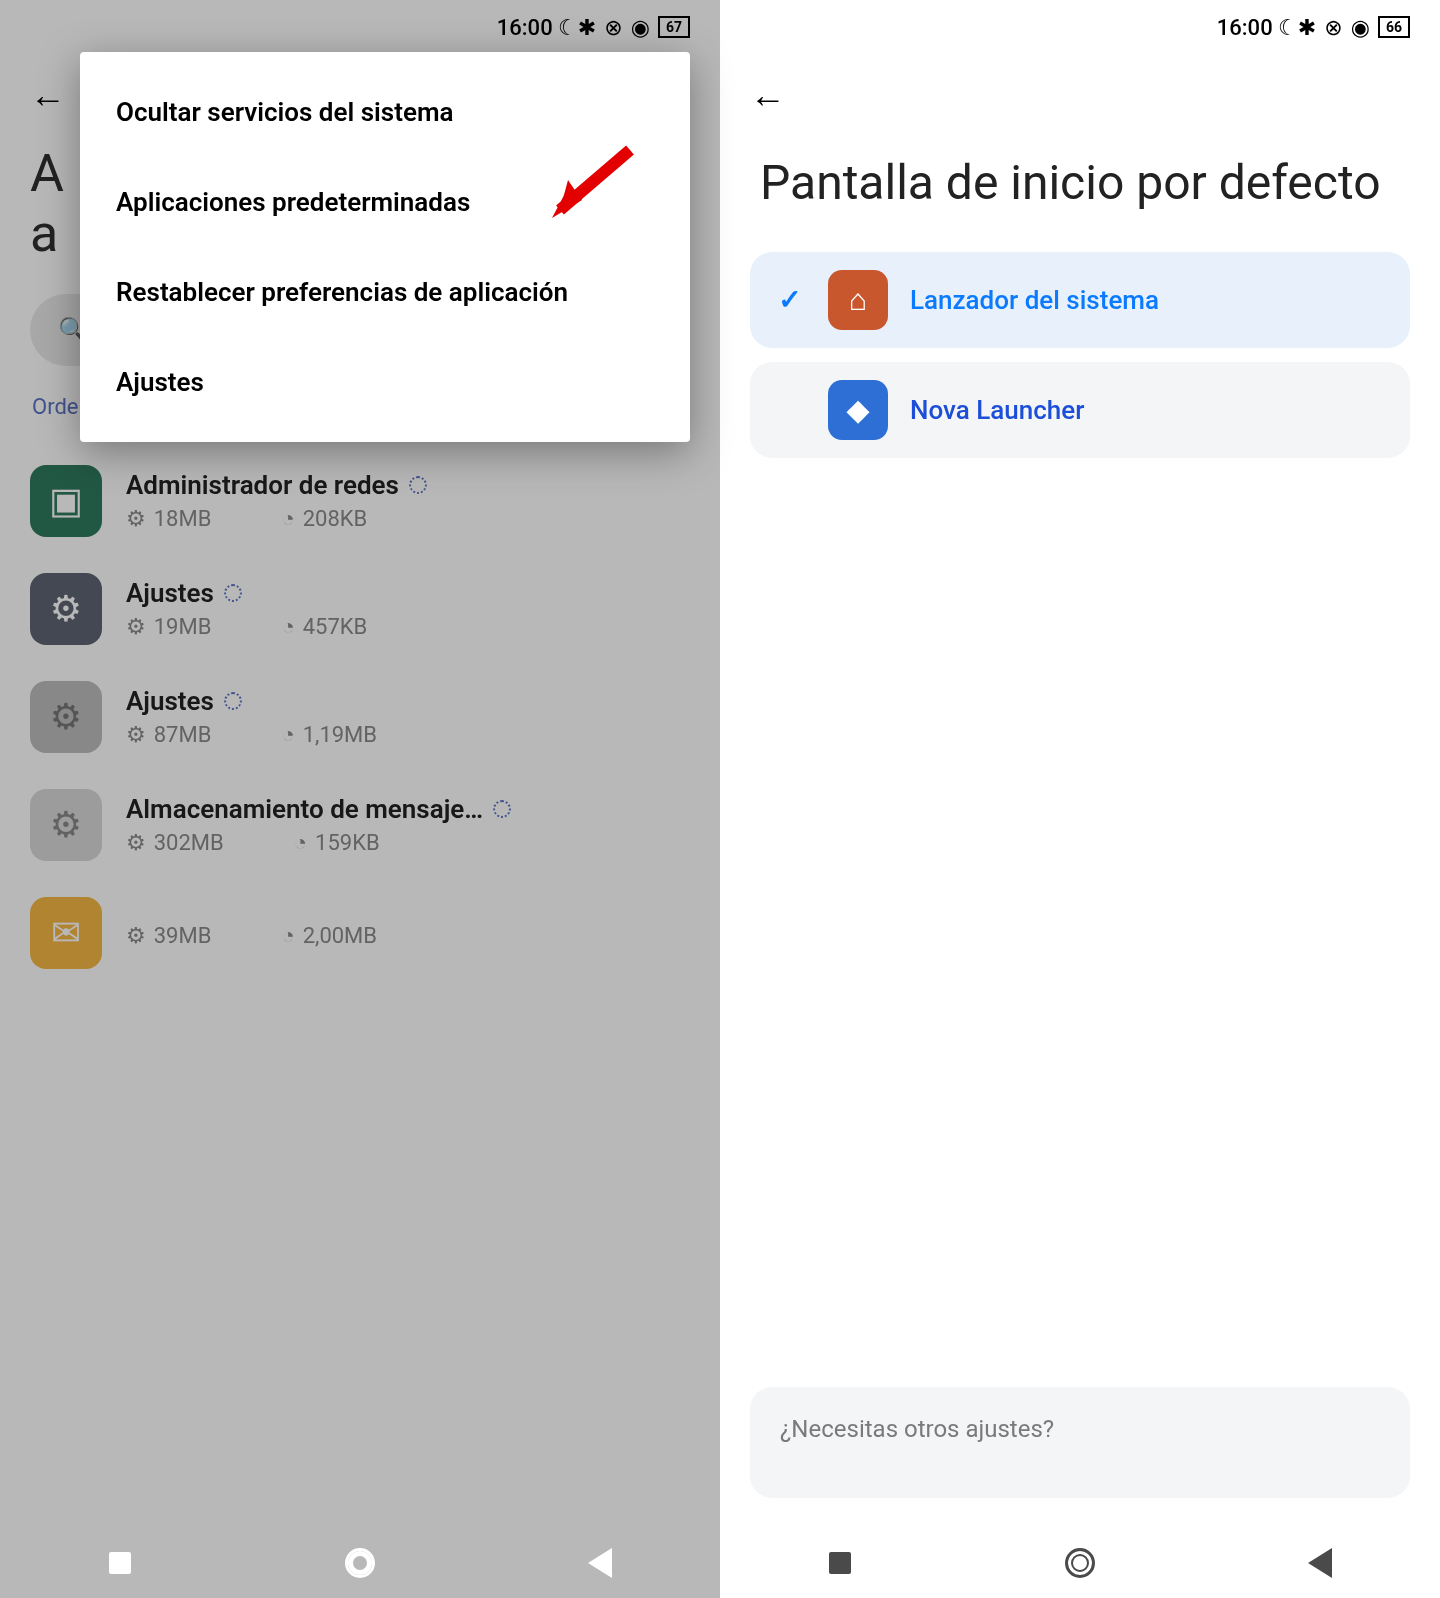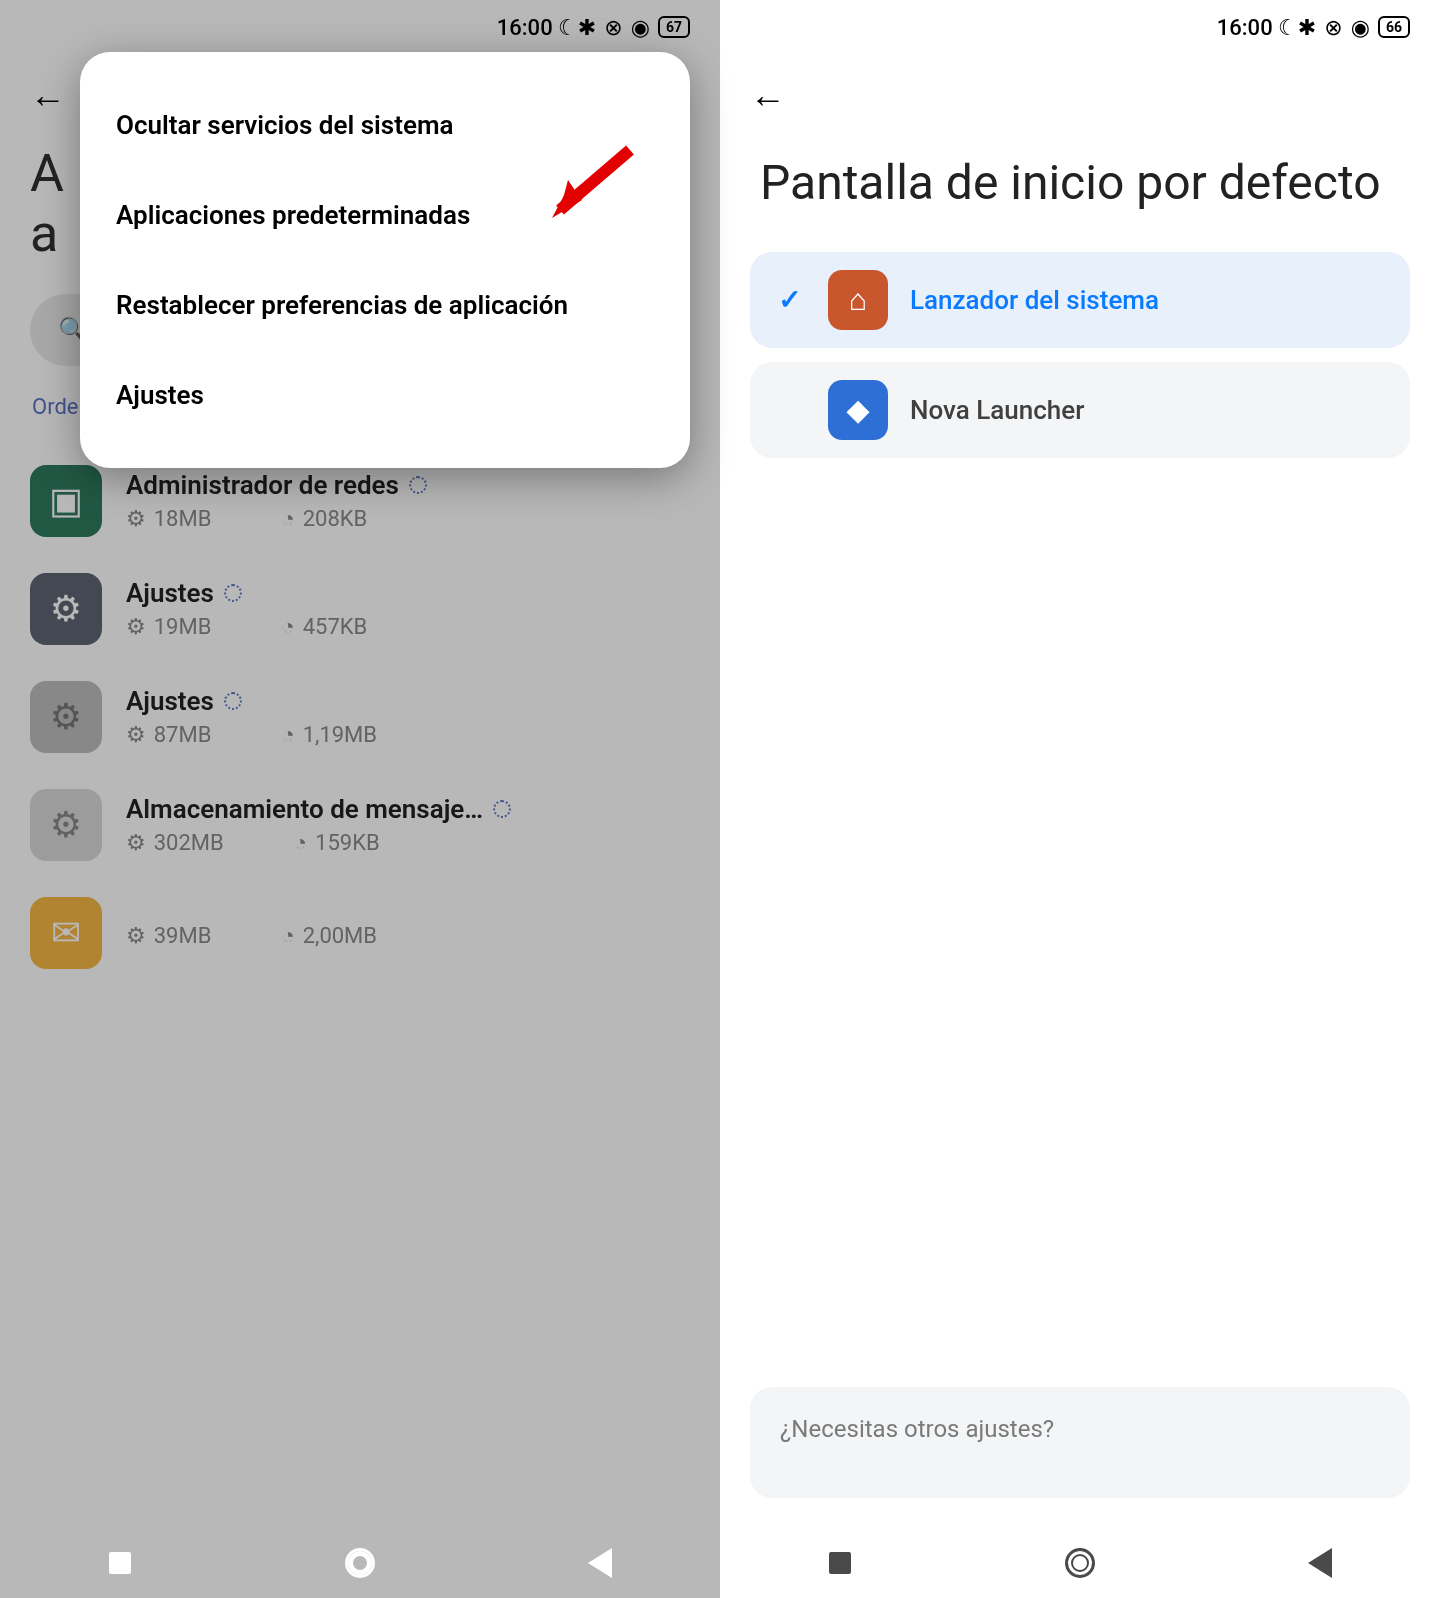--- a/index.html
+++ b/index.html
@@ -4,21 +4,21 @@
 <style>
 *{margin:0;padding:0;box-sizing:border-box;font-family:-apple-system,BlinkMacSystemFont,"Segoe UI",Roboto,sans-serif}
 body{background:#e5e5e5;width:1440px;height:1598px;position:relative;overflow:hidden}
 .phone{position:absolute;top:0;width:720px;height:1598px;background:#fff}
 .phone.left{left:0;background:#fff}
 .phone.right{left:720px;background:#fff}
 .scrim{position:absolute;inset:0;background:rgba(0,0,0,.28)}
 
 .statusbar{height:54px;display:flex;align-items:center;justify-content:flex-end;padding:0 30px;font-size:22px;font-weight:500;color:#000;position:relative;z-index:5}
 .status-icons{display:flex;align-items:center;gap:8px;font-size:22px}
-.batt{display:inline-flex;align-items:center;border:2px solid #000;border-radius:6px;padding:1px 6px;font-size:14px;font-weight:700}
+.batt{display:inline-flex;align-items:center;border:2px solid #000;border-radius:0;padding:1px 6px;font-size:14px;font-weight:700}
 
 .header{padding:12px 30px 0 30px;position:relative;z-index:1}
 .back-arrow{font-size:36px;cursor:pointer;display:inline-block;padding:8px 0}
 .page-title-truncated{font-size:52px;font-weight:400;color:#222;line-height:1.15;margin-top:20px}
 
 .searchbar{margin:30px 30px 0;background:#e9e9e9;border-radius:40px;height:72px;display:flex;align-items:center;padding:0 28px;gap:16px;color:#6b6b6b;font-size:24px}
 .sort-row{padding:28px 32px;color:#5a74c4;font-size:22px;display:flex;align-items:center;gap:8px}
 
 .applist{padding:0 30px}
 .app-row{display:flex;align-items:center;gap:24px;padding:18px 0}
@@ -29,21 +29,21 @@
 .app-sub span{display:flex;align-items:center;gap:8px}
 .dots{display:inline-block;width:18px;height:18px;border:2px dotted #5a74c4;border-radius:50%}
 
 .navbar{position:absolute;bottom:0;left:0;right:0;height:70px;display:flex;align-items:center;justify-content:space-around}
 .nav-btn{width:34px;height:34px;display:flex;align-items:center;justify-content:center}
 .nav-square{width:22px;height:22px;background:#4a4a4a;border-radius:2px}
 .nav-circle{width:30px;height:30px;border:3px solid #4a4a4a;border-radius:50%;position:relative;box-shadow:0 0 0 3px #fff inset,0 0 0 5px #4a4a4a inset}
 .phone.right .nav-circle{box-shadow:0 0 0 3px #fff inset,0 0 0 5px #4a4a4a inset}
 .nav-triangle{width:0;height:0;border-top:15px solid transparent;border-bottom:15px solid transparent;border-right:24px solid #4a4a4a}
 
-.popup{position:absolute;top:52px;left:80px;right:30px;background:#fff;border-radius:30px;box-shadow:0 10px 40px rgba(0,0,0,.35);z-index:10;padding:28px 0}
+.popup{position:absolute;top:52px;left:80px;right:30px;background:#fff;border-radius:4px;box-shadow:0 10px 40px rgba(0,0,0,.35);z-index:10;padding:15px 0}
 .popup-item{padding:30px 36px;font-size:26px;font-weight:600;color:#000;cursor:pointer}
 
 .arrow-annotation{position:absolute;top:140px;left:540px;z-index:20;color:#e20000}
 .arrow-annotation svg{width:100px;height:100px}
 
 .page-title-full{font-size:48px;font-weight:400;color:#222;line-height:1.2;padding:30px 40px 40px}
 .option-list{padding:0 30px;display:flex;flex-direction:column;gap:14px}
 .option-row{background:#f3f5f7;border-radius:22px;height:96px;display:flex;align-items:center;padding:0 24px;gap:22px;cursor:pointer}
 .option-row.selected{background:#e8f1fb}
 .check{width:32px;color:#0a7aff;font-size:28px;font-weight:700;display:flex;justify-content:center}
@@ -204,21 +204,21 @@
 
   <div class="option-list">
     <div class="option-row selected">
       <div class="check">✓</div>
       <div class="option-icon ic-home">⌂</div>
       <div class="option-label">Lanzador del sistema</div>
     </div>
     <div class="option-row">
       <div class="check"></div>
       <div class="option-icon ic-nova">◆</div>
-      <div class="option-label" style="color:#404040">Nova Launcher</div>
+      <div class="option-label" style="color:#1d4ed8">Nova Launcher</div>
     </div>
   </div>
 
   <div class="footer-card">
     <div class="footer-q">¿Necesitas otros ajustes?</div>
   </div>
 
   <div class="navbar">
     <div class="nav-btn">
         <div class="nav-square"></div>

